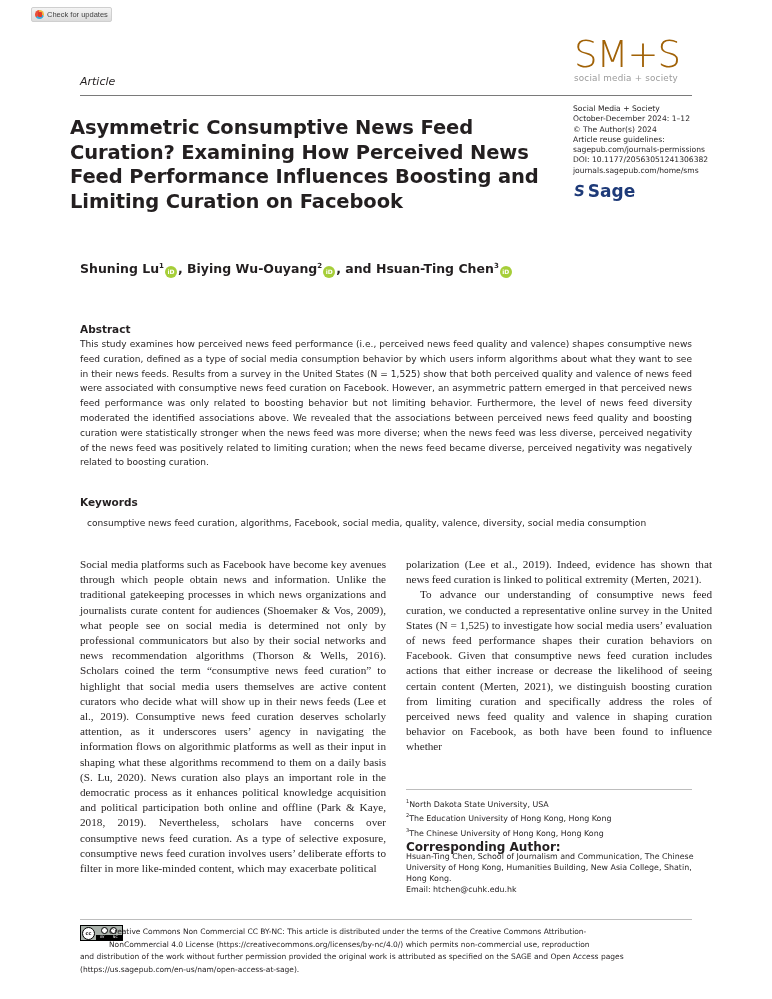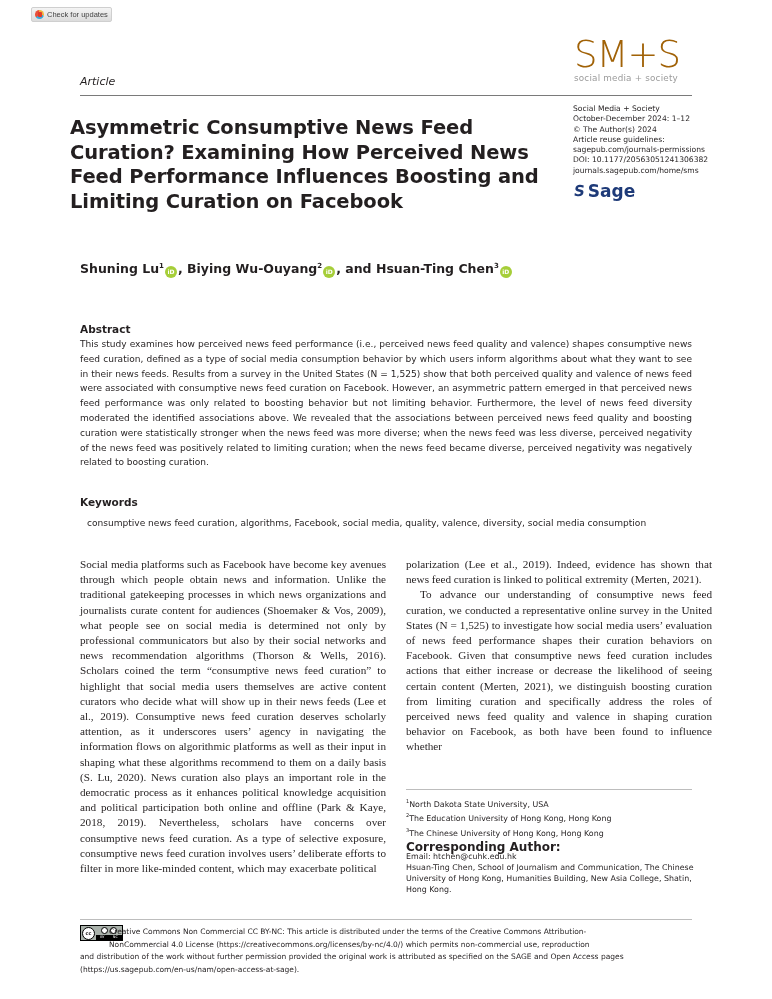--- a/index.html
+++ b/index.html
@@ -114,22 +114,22 @@
 </p>
 
 <div id="affil-rule"></div>
 <div id="affiliations" class="sans">
   <div><sup>1</sup><span>North Dakota State University, USA</span></div>
   <div><sup>2</sup><span>The Education University of Hong Kong, Hong Kong</span></div>
   <div><sup>3</sup><span>The Chinese University of Hong Kong, Hong Kong</span></div>
 </div>
 <div id="corr-heading" class="sans">Corresponding Author:</div>
 <div id="corr-text" class="sans">
+  <div>Hsuan-Ting Chen, School of Journalism and Communication, The Chinese University of Hong Kong, Humanities Building, New Asia College, Shatin, Hong Kong.</div>
   <div>Email: htchen@cuhk.edu.hk</div>
-  <div>Hsuan-Ting Chen, School of Journalism and Communication, The Chinese University of Hong Kong, Humanities Building, New Asia College, Shatin, Hong Kong.</div>
 </div>
 
 <div id="footer-rule"></div>
 
 <div id="cc-badge" class="sans">
   <div class="cc-circle">cc</div>
   <div class="cc-right">
     <div class="cc-icons">
         <span></span>
         <span></span>

